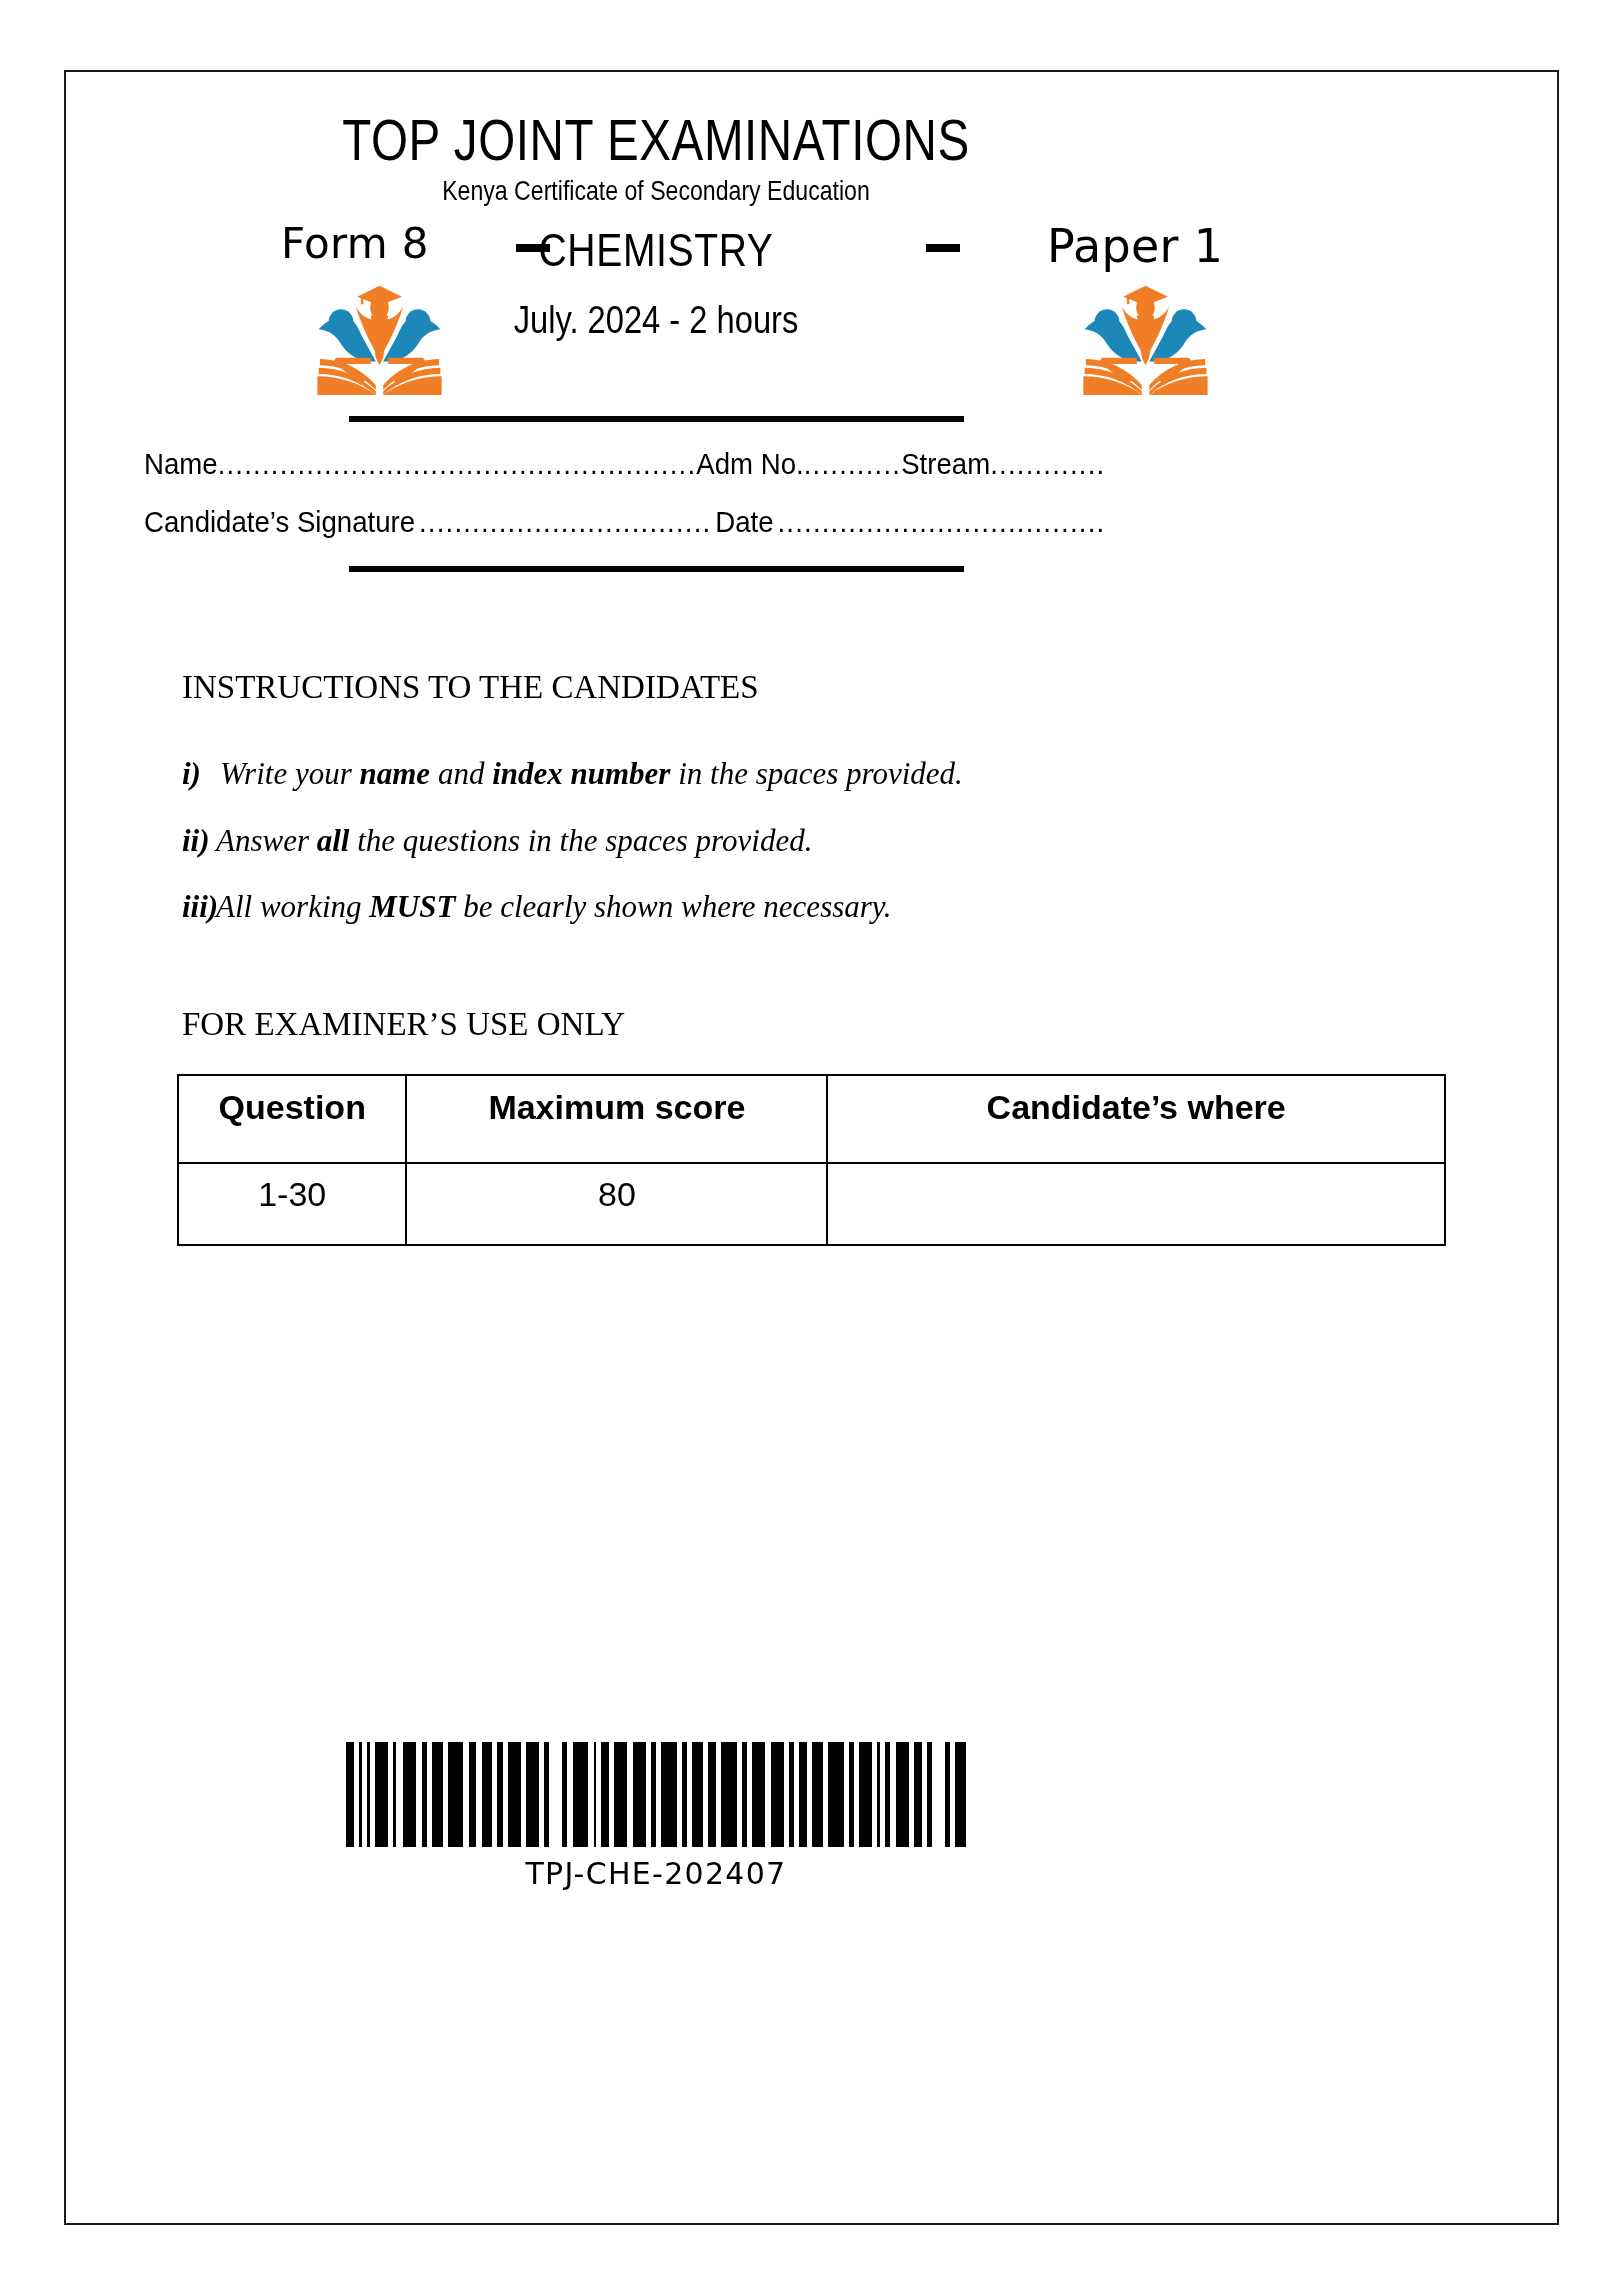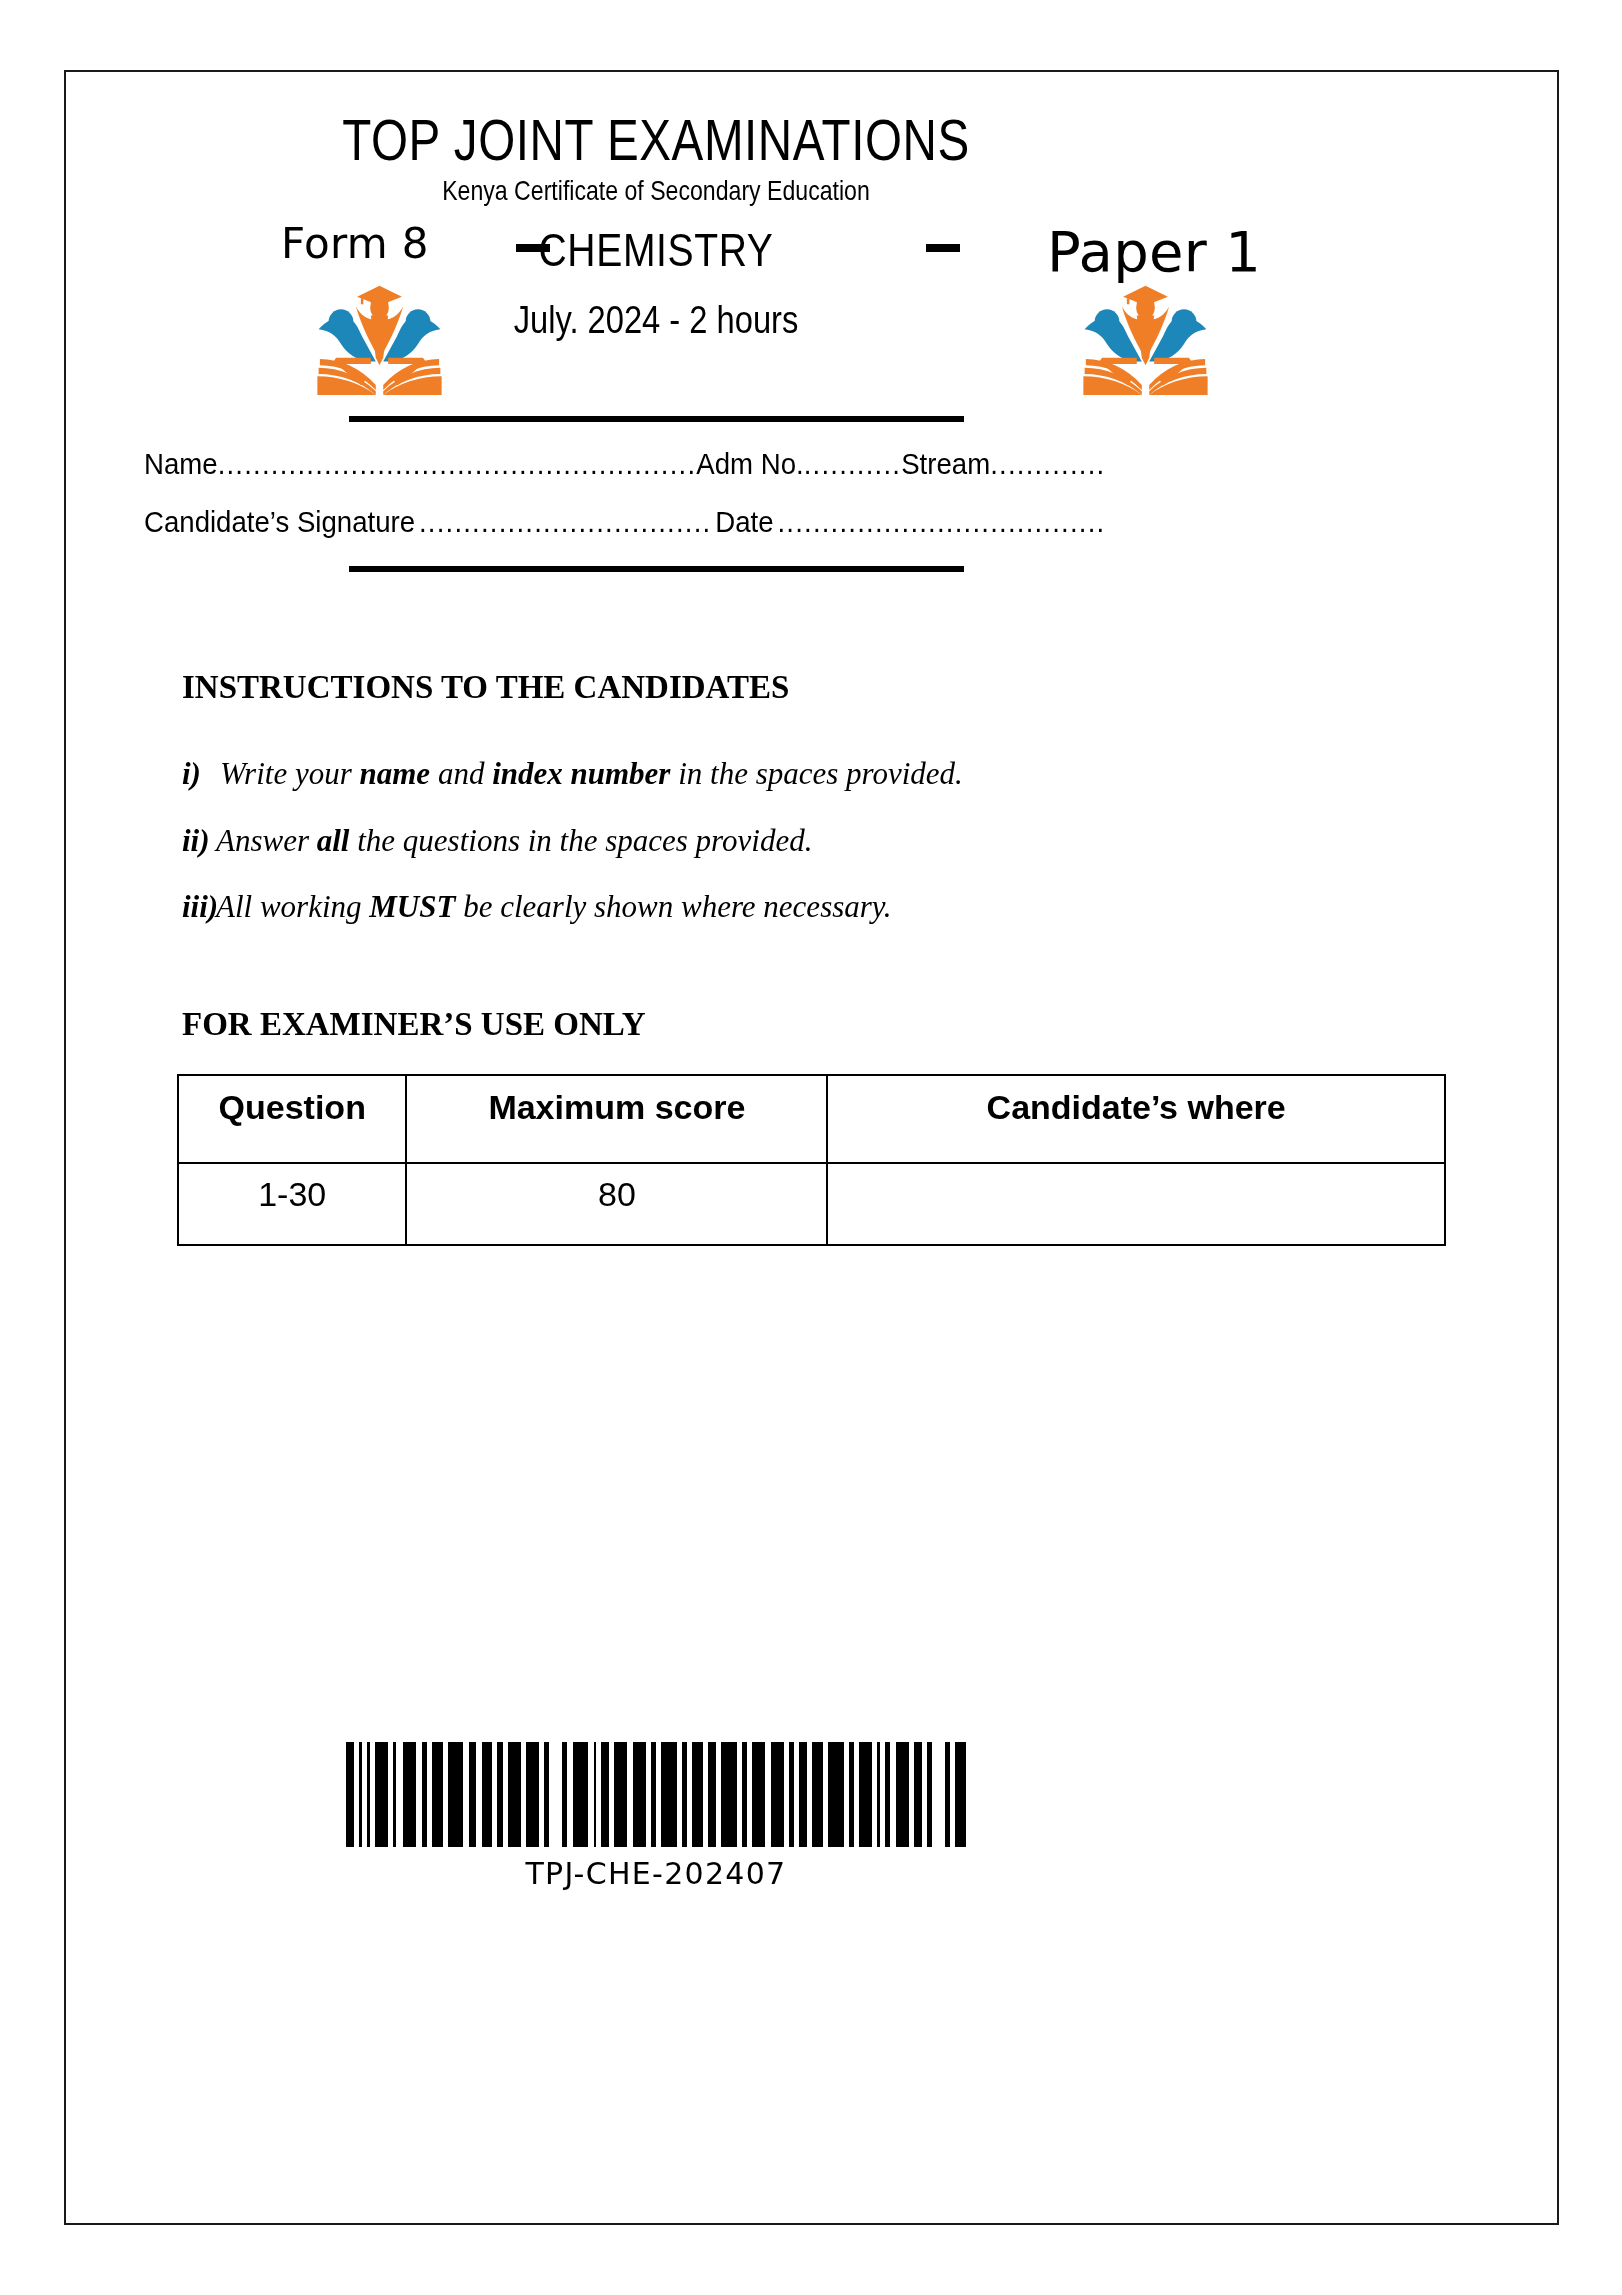--- a/index.html
+++ b/index.html
@@ -101,21 +101,21 @@
     top: 25px;
     width: 34px;
     height: 7.9px;
     background: #000;
   }
   .paper-label {
     position: absolute;
     left: 983px;
     top: 0px;
     font-family: "DejaVu Sans", sans-serif;
-    font-size: 56px;
+    font-size: 46px;
     font-weight: 400;
     letter-spacing: 0.3px;
     color: #000;
     white-space: nowrap;
   }
   .date-duration {
     position: absolute;
     left: 0;
     right: 0;
     top: 80px;
@@ -167,21 +167,21 @@
     transform: scaleX(0.92);
     transform-origin: left center;
     margin-bottom: 23.6px;
   }
   .dots { letter-spacing: 1.3px; }
   .gap-sm { display: inline-block; width: 25px; }
 
   
   .section-heading {
     font-family: "Liberation Serif", serif;
-    font-weight: bold;
+    font-weight: normal;
     font-size: 33px;
     color: #000;
     padding-left: 118px;
   }
   .instructions-heading { margin-top: 97px; }
 
   .instructions {
     margin-top: 50px;
     padding-left: 118px;
     font-family: "Liberation Serif", serif;

